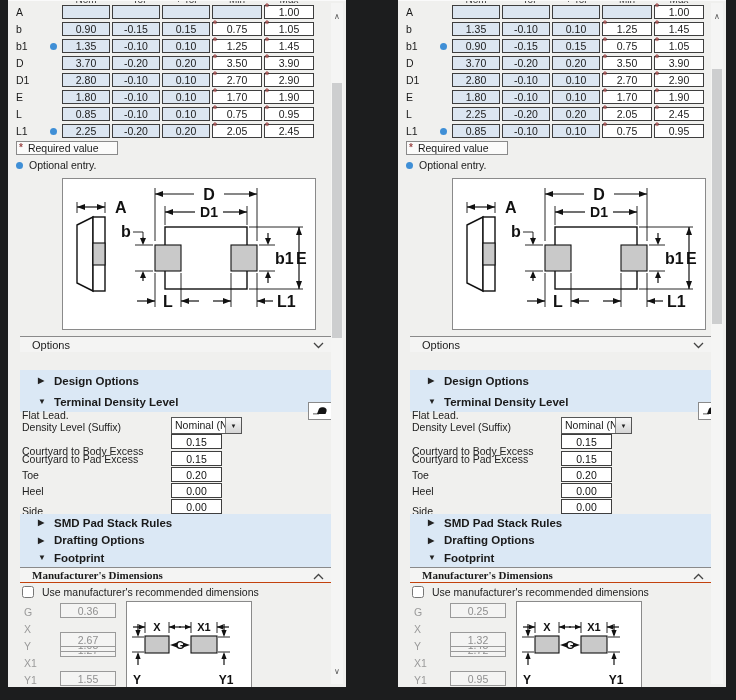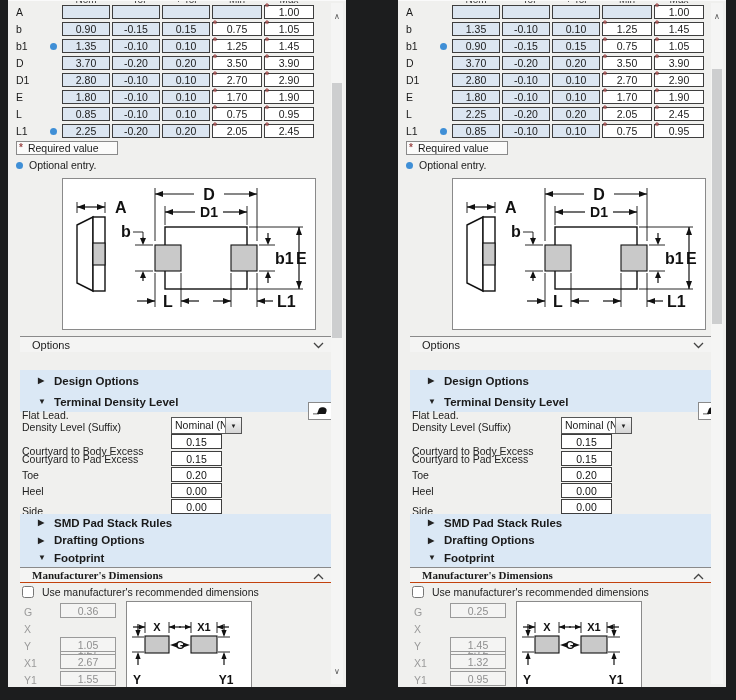--- a/index.html
+++ b/index.html
@@ -73,21 +73,21 @@
   .side-l{top:504px}.side-i{top:498px}
 
   
   .chkrow{position:absolute;top:585px;left:14px;display:flex;align-items:center;font-size:10.5px;color:#222;}
   .chkrow input{width:12px;height:12px;margin:0 8px 0 0;}
   .mfr-lbl{position:absolute;left:16px;color:#9a9a9a;font-size:10.5px;}
   .mfr-input{position:absolute;left:52px;width:56px;height:15px;border:1px solid #9a9a9a;background:#f4f4f3;color:#8f8f8f;text-align:center;font-size:10.5px;box-sizing:border-box;padding:0;font-family:"Liberation Sans",sans-serif;}
   .g-l{top:605px}.g-i{top:602px}
   .x-l{top:622px}.x-i{top:641px}
   .y-l{top:639px}.y-i{top:636px}
-  .x1-l{top:656px}.x1-i{top:653px}
+  .x1-l{top:656px}.x1-i{top:631px}
   .y1-l{top:673px}.y1-i{top:670px}
   .mfr-box{position:absolute;top:600px;left:118px;width:124px;height:92px;background:#fff;border:1px solid #8a8a8a;}
 
   
   .sbar{position:absolute;top:2px;bottom:3px;right:3px;width:12px;background:#f5f5f4;}
   .sb-up,.sb-down{position:absolute;left:0;right:0;text-align:center;color:#555;font-size:8px;line-height:8px;}
   .sb-up{top:10px;}
   .sb-down{bottom:8px;}
   .sb-thumb{position:absolute;left:1px;right:1px;background:#cdcecf;}
   .panel-0 .sb-thumb{top:80px;height:255px;}

